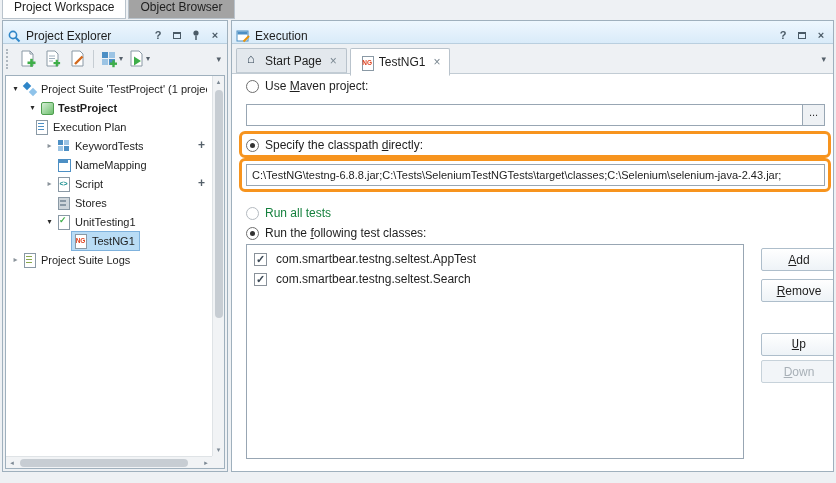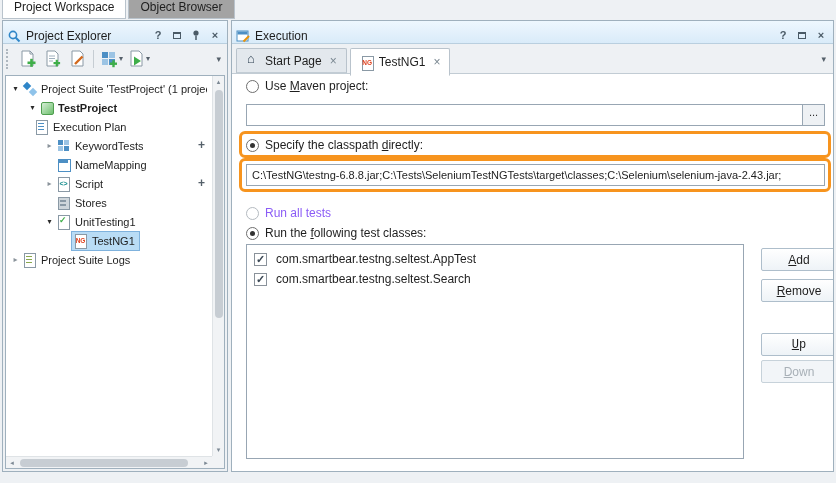--- a/index.html
+++ b/index.html
@@ -79,21 +79,21 @@
   .dticon{width:14px;height:15px;position:relative;flex:none}
   .dtclose{color:#7a8791;font-size:12px;margin-left:3px;cursor:pointer}
   .tabchev{margin-left:auto;align-self:center;font-size:9px;color:#55606a;padding:0 3px;cursor:pointer}
 
   
   .content{flex:1;position:relative;background:#fff;overflow:hidden;z-index:1}
   .radio-row{position:absolute;left:14px;display:flex;align-items:center;gap:6px;height:16px;cursor:default;z-index:6}
   .radio{width:13px;height:13px;border:1px solid #6e6e6e;border-radius:50%;background:#fff;position:relative;flex:none}
   .radio.selected::after{content:"";position:absolute;left:3px;top:3px;width:5px;height:5px;border-radius:50%;background:#333}
   .radio-row.disabled .radio{border-color:#b4bac0}
-  .radio-row.disabled .rtext{color:#8b5cf6}
+  .radio-row.disabled .rtext{color:#15803d}
   .rtext{white-space:nowrap}
   .rtext u{text-underline-offset:1px}
 
   .field{position:absolute;border:1px solid #98a6b3;background:#fff;display:flex;align-items:stretch;z-index:6}
   .fval{flex:1;display:flex;align-items:center;padding:0 5px;white-space:nowrap;overflow:hidden}
   .fval.small{font-size:11px}
   .browse{width:22px;border:none;border-left:1px solid #98a6b3;background:#eef1f4;font-size:11px;color:#333;cursor:pointer;padding-bottom:7px}
 
   .hlrect{position:absolute;left:7px;right:2px;border:3px solid var(--hl);border-radius:6px;z-index:5;pointer-events:none}
 

